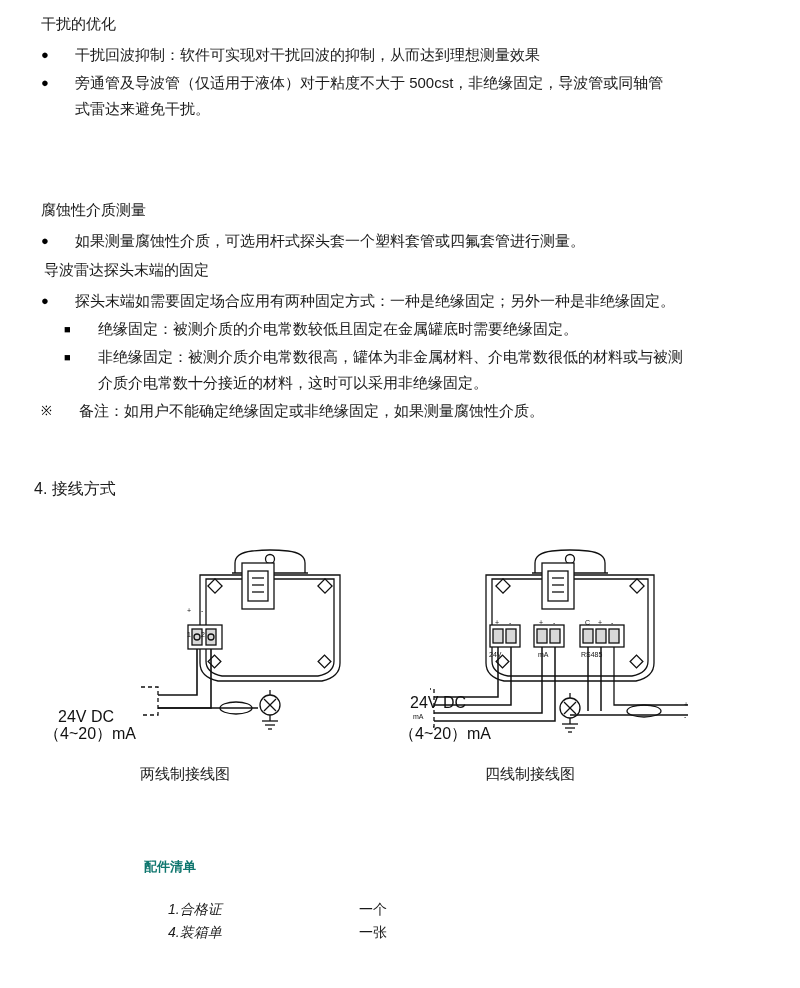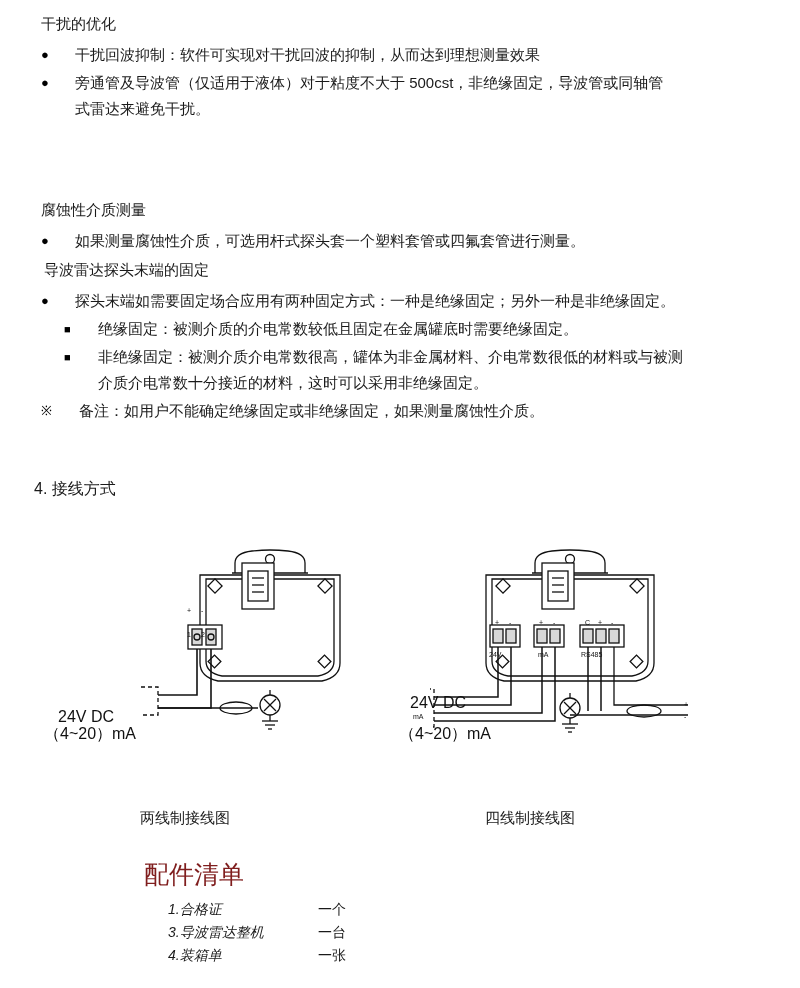--- a/index.html
+++ b/index.html
@@ -63,45 +63,45 @@
     margin-left: 16px;
   }
   .heading-num {
     position: absolute;
     font-size: 16px;
     line-height: 22px;
     color: #1a1a1a;
   }
   .parts-title {
     position: absolute;
-    font-size: 25px;
-    font-weight: normal;
-    color: #7f1d1d;
+    font-size: 13px;
+    font-weight: bold;
+    color: #0f766e;
   }
   .parts-list {
     position: absolute;
     font-size: 14px;
     line-height: 23px;
   }
   .parts-row {
     display: flex;
   }
   .parts-name {
     width: 150px;
     font-style: italic;
   }
   .parts-qty {
     width: 80px;
+    margin-left: 41px;
   }
   .caption {
     position: absolute;
     font-size: 15px;
     text-align: center;
     width: 200px;
-    margin-top: 44px;
   }
   .diagram-label {
     position: absolute;
     font-size: 16px;
     line-height: 13px;
     color: #111;
     white-space: nowrap;
   }
   .tiny-label {
     position: absolute;
@@ -295,22 +295,18 @@
   <div class="caption" style="left:430px; top:765px;">四线制接线图</div>
 
   <div class="parts-title" style="left:144px; top:858px;">配件清单</div>
 
   <div class="parts-list" style="left:168px; top:898px;">
     <div class="parts-row">
       <span class="parts-name"><span>1.</span><span>合格证</span></span>
       <span class="parts-qty">一个</span>
     </div>
     <div class="parts-row">
-      <span class="parts-name"><span>3.</span><span>导波雷达整机</span></span>
-      <span class="parts-qty">一台</span>
-    </div>
-    <div class="parts-row">
       <span class="parts-name"><span>4.</span><span>装箱单</span></span>
       <span class="parts-qty">一张</span>
     </div>
   </div>
 
 </div>
 
 </body></html>

